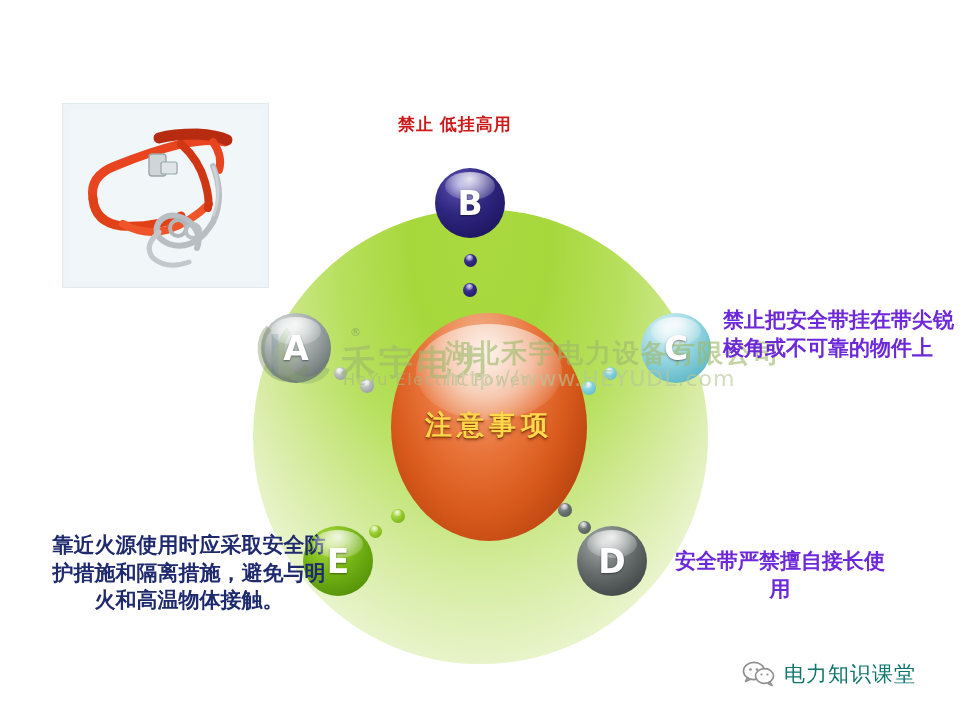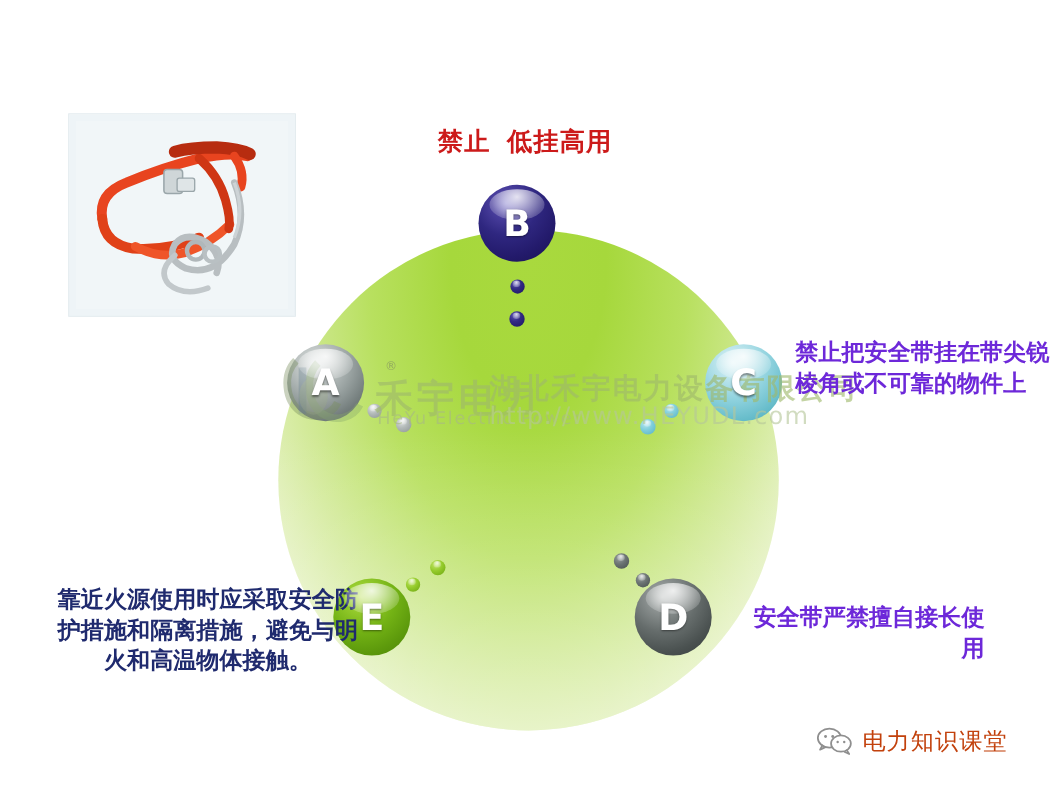--- a/index.html
+++ b/index.html
@@ -83,43 +83,43 @@
   .d-d{background:radial-gradient(circle at 35% 28%, #9aa09f 0%, #6b7372 45%, #474e4d 100%);}
   .d-a{background:radial-gradient(circle at 35% 28%, #dfe3e2 0%, #b2b9b8 45%, #8b9392 100%);}
   .d-c{background:radial-gradient(circle at 35% 28%, #b7e7ef 0%, #7fcedb 45%, #58b2c2 100%);}
 
   
   .cap{position:absolute;font-weight:bold;line-height:1.32;
        font-family:"DejaVu Sans","Liberation Sans",sans-serif;}
   .cap-blue{color:#1f2a6e;}
   .cap-red{color:#6d28d9;}
 
-  .title-red{position:absolute;left:398px;top:113px;font-size:23px;font-weight:bold;color:#cc1a1a;letter-spacing:1px;
-       font-family:Liberation Mono, monospace;}
+  .title-red{position:absolute;left:398px;top:113px;font-size:17px;font-weight:bold;color:#cc1a1a;letter-spacing:1px;
+       font-family:Liberation Sans, sans-serif;}
   .cap-left1{left:34px;top:305px;width:250px;font-size:22px;}
   .cap-left2{left:44px;top:532px;width:290px;font-size:21px;text-align:center;}
   .cap-right1{left:723px;top:307px;width:235px;font-size:21px;}
-  .cap-right2{left:665px;top:548px;width:230px;font-size:21px;text-align:right;}
+  .cap-right2{left:665px;top:548px;width:230px;font-size:21px;text-align:center;}
 
   
   .wm{position:absolute;left:255px;top:318px;width:700px;height:76px;pointer-events:none;opacity:.62;}
   .wm-logo{position:absolute;left:0;top:2px;width:120px;height:72px;opacity:.85;}
   .wm-reg{position:absolute;left:95px;top:8px;font-size:11px;color:#7e8a62;}
   .wm-cn1{position:absolute;left:86px;top:22px;font-size:34px;font-weight:bold;color:#9fb96b;letter-spacing:4px;
       font-family:"DejaVu Sans","Liberation Sans",sans-serif;}
   .wm-en1{position:absolute;left:88px;top:52px;font-size:16px;color:#a8b984;letter-spacing:1.5px;
       font-family:"DejaVu Sans","Liberation Sans",sans-serif;}
   .wm-cn2{position:absolute;left:190px;top:18px;font-size:26px;font-weight:bold;color:#9fb96b;letter-spacing:2px;
       font-family:"DejaVu Sans","Liberation Sans",sans-serif;}
   .wm-url{position:absolute;left:190px;top:48px;font-size:22px;color:#b6c79a;letter-spacing:1px;
       font-family:"DejaVu Sans","Liberation Sans",sans-serif;}
 
   
   .brand{position:absolute;left:742px;top:655px;height:38px;display:flex;align-items:center;gap:8px;}
-  .brand-text{font-size:21px;color:#c2410c;letter-spacing:1px;
+  .brand-text{font-size:21px;color:#0f766e;letter-spacing:1px;
       font-family:"DejaVu Sans","Liberation Sans",sans-serif;}
 </style>
 </head>
 <body>
 
 <div id="stage">
 
   <div class="photo">
     <svg width="205" height="183" viewBox="0 0 205 183">
       <rect x="0" y="0" width="205" height="183" fill="#eef4f7"></rect>
@@ -175,20 +175,24 @@
       <span class="g"></span>
     </div>
 
   <div class="dot d-c" style="left:604px;top:367px;width:13px;height:13px;">
       <span class="g"></span>
     </div>
   <div class="dot d-c" style="left:582px;top:381px;width:14px;height:14px;">
       <span class="g"></span>
     </div>
 
+  <div class="centerball">
+    <span class="gloss"></span>
+    <div class="centerlabel">注意事项</div>
+  </div>
 
   <div class="node node-a">
     <span class="sh"></span>
     <span class="lt">A</span>
   </div>
   <div class="node node-b">
     <span class="sh"></span>
     <span class="lt">B</span>
   </div>
   <div class="node node-c">

